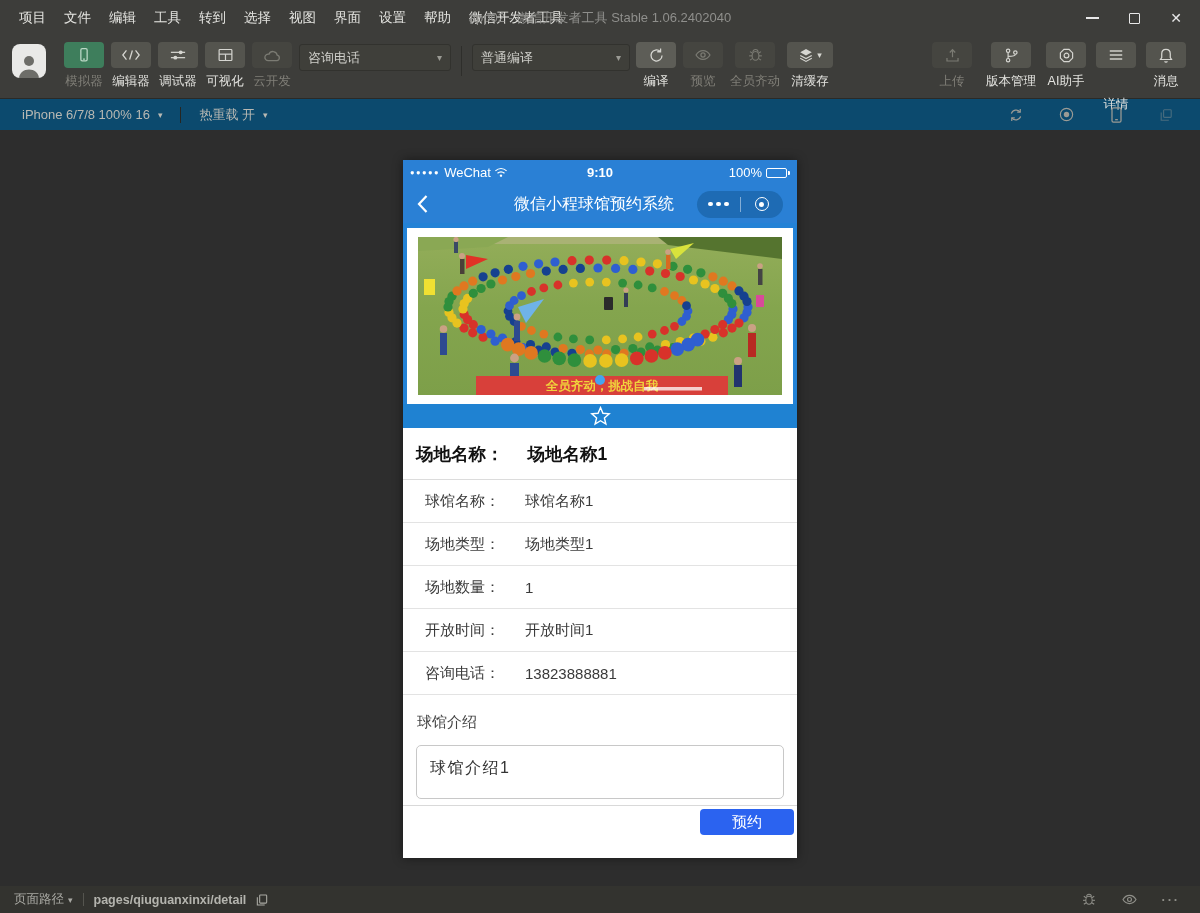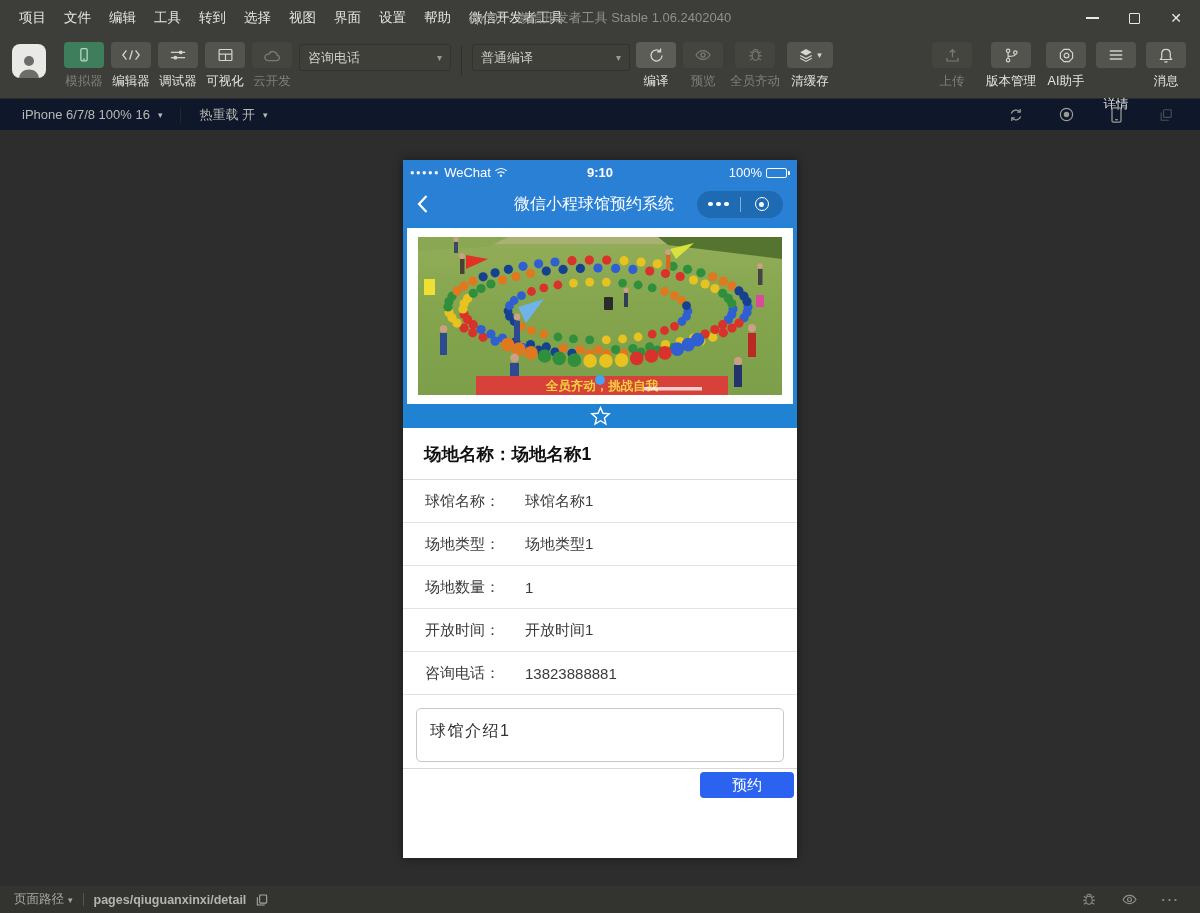--- a/index.html
+++ b/index.html
@@ -37,21 +37,21 @@
   .select { height:27px; margin-top:2px; background:#3f3f3a; border:1px solid #32322e;
     border-radius:3px; display:flex; align-items:center; font-size:13px; color:#cfcfca;
     padding:0 8px; }
   .select .caret { margin-left:auto; color:#9a9a94; font-size:10px; padding-left:8px; }
   .sel-mode { width:152px; margin-right:4px; }
   .sel-compile { width:158px; margin-right:6px; }
   .tb-right { margin-left:auto; display:flex; }
   .caret-sm { font-size:9px; margin-left:3px; }
 
   
-  .devicebar { height:32px; background:#0f172a; border-top:1px solid #2a2a27;
+  .devicebar { height:32px; background:#0c4a6e; border-top:1px solid #2a2a27;
     display:flex; align-items:center; color:#b9b9b3; font-size:13px; padding:0 12px; }
   .db-item { display:flex; align-items:center; gap:5px; padding:0 10px; height:100%; }
   .db-sep { width:1px; height:16px; background:#262622; margin:0 8px; }
   .db-right { margin-left:auto; display:flex; align-items:center; gap:34px;
     padding-right:14px; color:#9b9b95; }
   .db-right .dim { opacity:.42; }
 
   
   .canvas { height:756px; background:#2d2d2d; display:flex; justify-content:center;
     align-items:flex-start; }
@@ -86,22 +86,22 @@
   .cap-circle i { width:5px; height:5px; background:#fff; border-radius:50%; }
 
   .swiper { height:181px; background:#2382d6; padding:5px 4px 0; position:relative; }
   .swiper-card { background:#fff; height:176px; padding:9px 11px; }
   .photo { width:100%; height:158px; }
   .swiper-dot { position:absolute; left:50%; top:152px; width:10px; height:10px;
     margin-left:-5px; background:#45a3ef; border-radius:50%; }
   .starbar { height:24px; background:#1f82d2; display:flex; align-items:center;
     justify-content:center; }
 
-  .heading-row { height:52px; display:flex; align-items:center; padding-left:21px;
-    font-size:17.5px; font-weight:bold; color:#111; border-bottom:1px solid #dcdcdc; }
+  .heading-row { height:52px; display:flex; align-items:center; padding-left:13px;
+    font-size:17.5px; font-weight:bold; color:#111; border-bottom:1px solid #dcdcdc;gap:24px; }
   .frow { height:43px; display:flex; align-items:center; padding-left:22px;
     font-size:15px; color:#3a3a3a; border-bottom:1px solid #e3e3e3; }
   .flabel { min-width:88px; }
   .fvalue { margin-left:12px; }
 
   .intro-label { margin:18px 0 0 14px; font-size:15px; color:#444; }
   .intro-box { margin:13px 13px 0; height:54px; border:1px solid #c8c8c8;
     border-radius:5px; padding:12px 13px; font-size:16px; color:#333;
     letter-spacing:1.5px; }
   .phone-footer { margin-top:6px; border-top:1px solid #d9d9d9; flex:1;
@@ -616,20 +616,21 @@
     </div>
     <div class="frow">
       <span class="flabel">开放时间：</span>
       <span class="fvalue">开放时间1</span>
     </div>
     <div class="frow">
       <span class="flabel">咨询电话：</span>
       <span class="fvalue">13823888881</span>
     </div>
 
+    <div class="intro-label">球馆介绍</div>
     <div class="intro-box">球馆介绍1</div>
 
     <div class="phone-footer">
       <button class="book-btn">预约</button>
     </div>
   </div>
 </div>
 
 <div class="bottombar">
   <span>页面路径</span>

